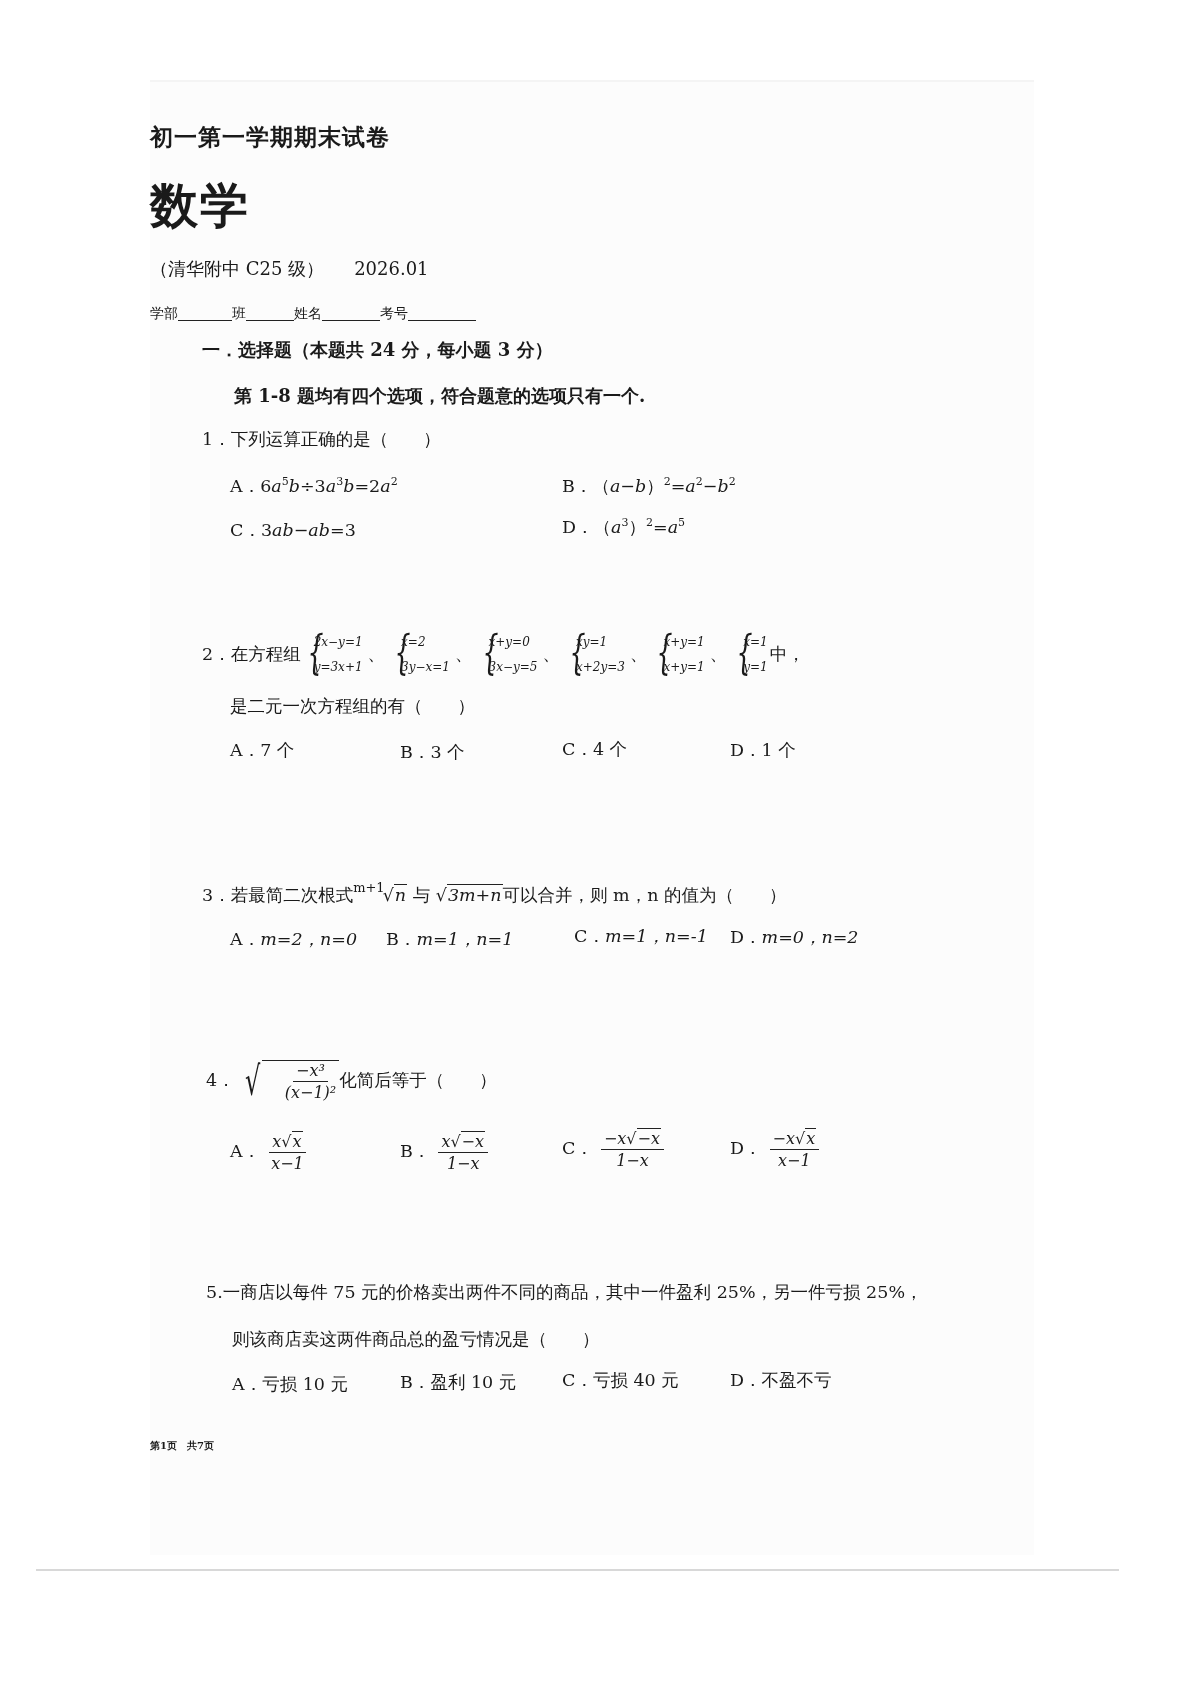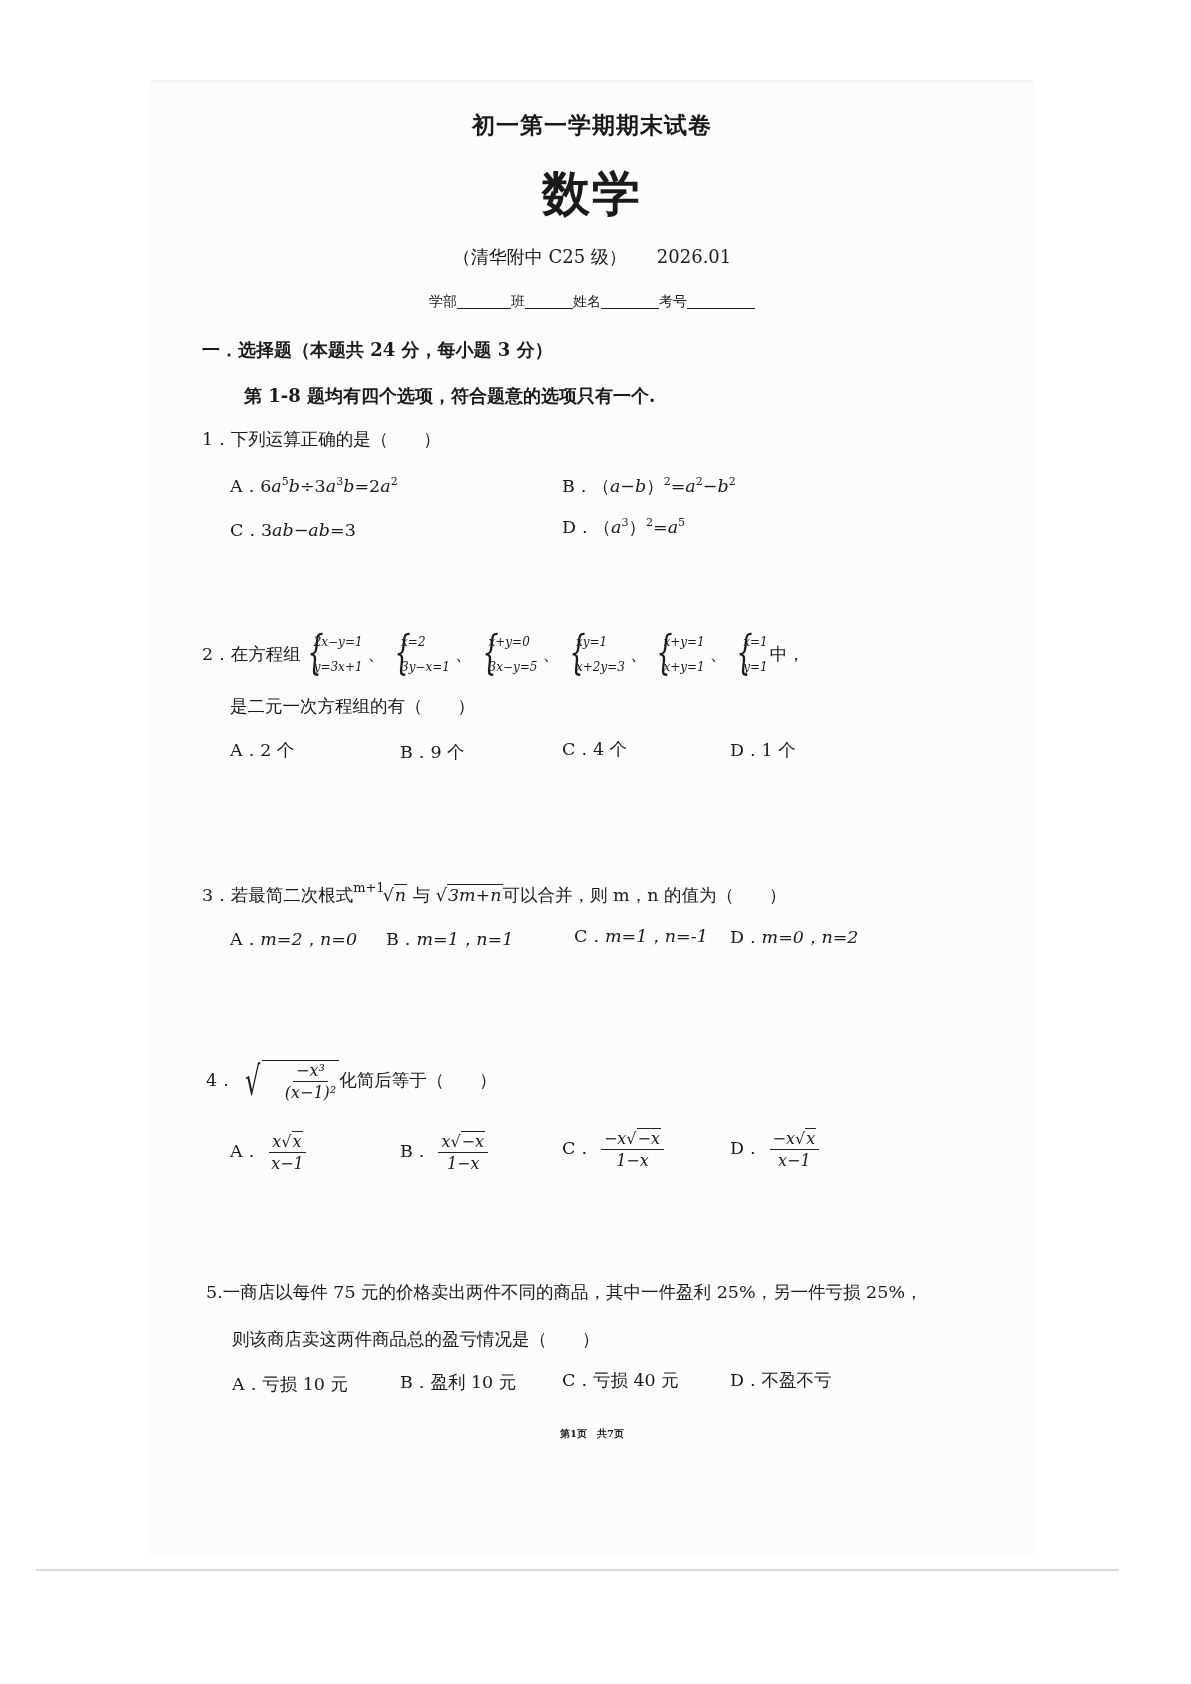--- a/index.html
+++ b/index.html
@@ -8,29 +8,29 @@
     font-family: "DejaVu Serif", "Liberation Serif", serif; color: #1a1a1a;
   }
   .paper {
     position: absolute; left: 150px; top: 80px; width: 884px; height: 1473px;
     background: #fcfcfc; border-top: 2px solid #f4f4f4;
   }
   .divider {
     position: absolute; left: 36px; top: 1569px; width: 1083px; height: 2px; background: #d8d8d8;
   }
   .abs { position: absolute; white-space: nowrap; }
-  .center { left: 0; width: 100%; text-align: center; }
+  .center { left: 0; width: 100%; text-align: left; margin-top: 12px; }
   .exam-title { top: 28px; font-size: 23px; font-weight: bold; letter-spacing: 1px; }
   .subject { top: 80px; font-size: 48px; font-weight: bold; letter-spacing: 2px; }
   .school-line { top: 163px; font-size: 18px; }
   .school-line .date { margin-left: 30px; }
   .info-line { top: 208px; font-size: 14px; }
   .blank { display: inline-block; border-bottom: 1.5px solid #222; height: 18px; vertical-align: -3px; }
   .sec-title { left: 52px; top: 256px; font-size: 18px; font-weight: bold; }
-  .sec-note { left: 94px; top: 302px; font-size: 18px; font-weight: bold; }
+  .sec-note { left: 84px; top: 302px; font-size: 18px; font-weight: bold; }
   .q-stem { font-size: 17.5px; }
   .opt { font-size: 17.5px; }
   i.v { font-style: italic; }
   sup { font-size: 11px; }
   .sys { display: inline-block; vertical-align: middle; position: relative; padding-left: 11px; font-size: 12px; line-height: 25px; margin: 0 2px; font-style: italic; }
   .sys::before { content: "{"; position: absolute; left: -2px; top: -4px; font-size: 46px; line-height: 52px; font-weight: 200; transform: scaleX(0.55); }
   .sep { margin: 0 3px; }
   .frac { display: inline-flex; flex-direction: column; align-items: center; vertical-align: middle; font-size: 16px; margin-left: 8px; }
   .frac .num { border-bottom: 1.5px solid #222; padding: 0 3px 1px; }
   .frac .den { padding: 1px 3px 0; }
@@ -71,22 +71,22 @@
     <span>C．</span>3<i class="v">ab</i>−<i class="v">ab</i>=3
   </div>
   <div class="abs opt" style="left:412px; top:433px;">
     <span>D．</span>（<i class="v">a</i><sup>3</sup>）<sup>2</sup>=<i class="v">a</i><sup>5</sup>
   </div>
 
   <div class="abs q-stem" style="left:52px; top:548px;">
     <span>2．</span><span>在方程组</span><span class="sys"><div>2x−y=1</div><div>y=3x+1</div></span><span class="sep">、</span><span class="sys"><div>x=2</div><div>3y−x=1</div></span><span class="sep">、</span><span class="sys"><div>x+y=0</div><div>3x−y=5</div></span><span class="sep">、</span><span class="sys"><div>xy=1</div><div>x+2y=3</div></span><span class="sep">、</span><span class="sys"><div>x+y=1</div><div>x+y=1</div></span><span class="sep">、</span><span class="sys"><div>x=1</div><div>y=1</div></span><span>中，</span>
   </div>
   <div class="abs q-stem" style="left:80px; top:612px;">是二元一次方程组的有（　　）</div>
-  <div class="abs opt" style="left:80px; top:656px;"><span>A．</span><span>2 个</span></div>
-  <div class="abs opt" style="left:250px; top:658px;"><span>B．</span><span>9 个</span></div>
+  <div class="abs opt" style="left:80px; top:656px;"><span>A．</span><span>7 个</span></div>
+  <div class="abs opt" style="left:250px; top:658px;"><span>B．</span><span>3 个</span></div>
   <div class="abs opt" style="left:412px; top:655px;"><span>C．</span><span>4 个</span></div>
   <div class="abs opt" style="left:580px; top:656px;"><span>D．</span><span>1 个</span></div>
 
   <div class="abs q-stem" style="left:52px; top:798px;">
     <span>3．</span><span>若最简二次根式</span><span class="tiny-idx">m+1</span>√<i class="v rad">n</i> <span>与</span> √<i class="v rad">3m+n</i><span>可以合并，则 m，n 的值为（　　）</span>
   </div>
   <div class="abs opt" style="left:80px; top:845px;"><span>A．</span><i class="v">m=2，n=0</i></div>
   <div class="abs opt" style="left:236px; top:845px;"><span>B．</span><i class="v">m=1，n=1</i></div>
   <div class="abs opt" style="left:412px; top:842px;margin-left:12px;"><span>C．</span><i class="v">m=1，n=-1</i></div>
   <div class="abs opt" style="left:580px; top:843px;"><span>D．</span><i class="v">m=0，n=2</i></div>

